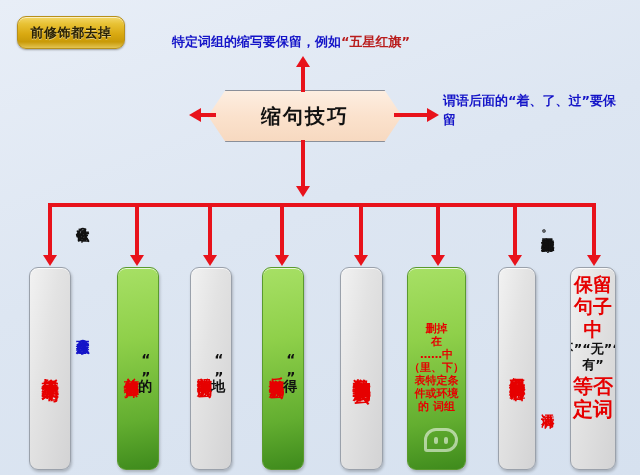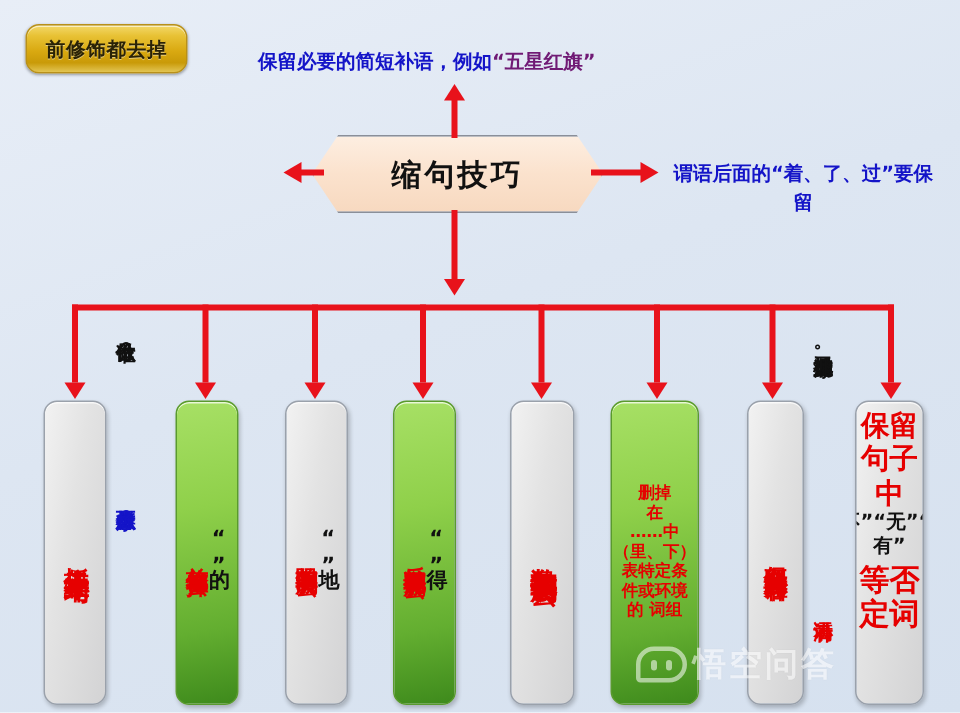--- a/index.html
+++ b/index.html
@@ -20,24 +20,24 @@
     box-shadow:0 1px 2px rgba(0,0,0,.35), inset 0 1px 0 rgba(255,255,255,.6);
     display:flex;align-items:center;justify-content:center;
   }
   .badge span{
     font-size:13px;font-weight:bold;color:#2a2206;letter-spacing:.5px;
     text-shadow:0 1px 0 rgba(255,255,255,.45);
   }
 
   
   .callout{position:absolute;color:#1414c8;font-weight:bold;font-size:13px;line-height:1.45;}
-  .callout .hl{color:#701a75;}
+  .callout .hl{color:#b91c1c;}
   #callout-top{left:172px;top:33px;width:300px;}
   #callout-left{left:16px;top:88px;width:180px;}
-  #callout-right{left:443px;top:108px;width:185px;text-align:center;}
+  #callout-right{left:443px;top:92px;width:185px;}
 
   
   .hex{
     position:absolute;left:208px;top:90px;width:192px;height:50px;
     background:linear-gradient(180deg,#fdeee1 0%,#fbe2cd 50%,#f7d9c0 100%);
     border:1px solid #8a8f99;
     -webkit-clip-path:polygon(9% 0,91% 0,100% 50%,91% 100%,9% 100%,0 50%);
     clip-path:polygon(9% 0,91% 0,100% 50%,91% 100%,9% 100%,0 50%);
     display:flex;align-items:center;justify-content:center;
   }
@@ -87,21 +87,21 @@
 </head>
 <body>
 
 <div class="stage">
 
   <div class="badge">
     <span>前修饰都去掉</span>
   </div>
 
   <div class="callout" id="callout-top">
-    <span>保留必要的简短补语，例如</span><span class="hl">“五星红旗”</span>
+    <span>特定词组的缩写要保留，例如</span><span class="hl">“五星红旗”</span>
   </div>
 
 
   <div class="callout" id="callout-right">谓语后面的“着、了、过”要保留</div>
 
   <div class="hex">
     <span class="hex-label">缩句技巧</span>
   </div>
 
   <div class="ln" style="left:301px;top:66px;width:4px;height:26px;"></div>
@@ -186,16 +186,15 @@
   </div>
 
   <div class="annot blk" style="left:75px;top:218px;height:110px;">谁做什么？</div>
   <div class="annot" style="left:75px;top:330px;height:140px;color:#1414c8;">什么东西怎么样？</div>
 
   <div class="annot blk" style="left:540px;top:228px;height:175px;">柳树上挂满了冰条儿。</div>
   <div class="annot red" style="left:540px;top:404px;height:66px;">补语满</div>
 
   <div class="wm">
     <div class="wm-logo"></div>
-    <div class="wm-text">悟空问答</div>
   </div>
 
 </div>
 
 </body></html>

